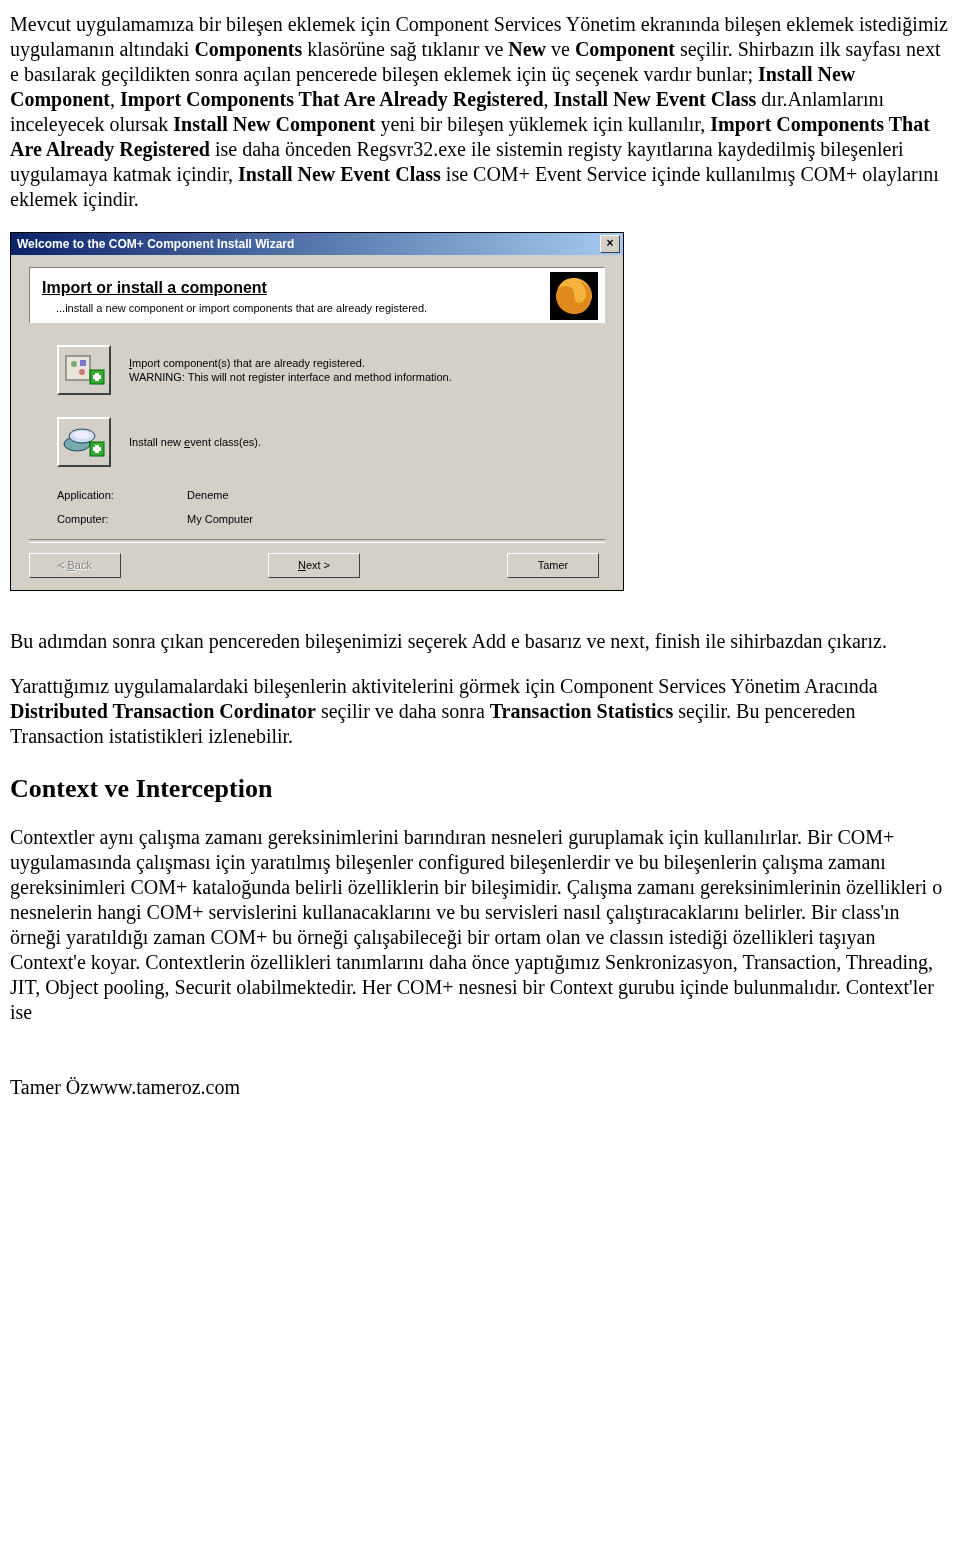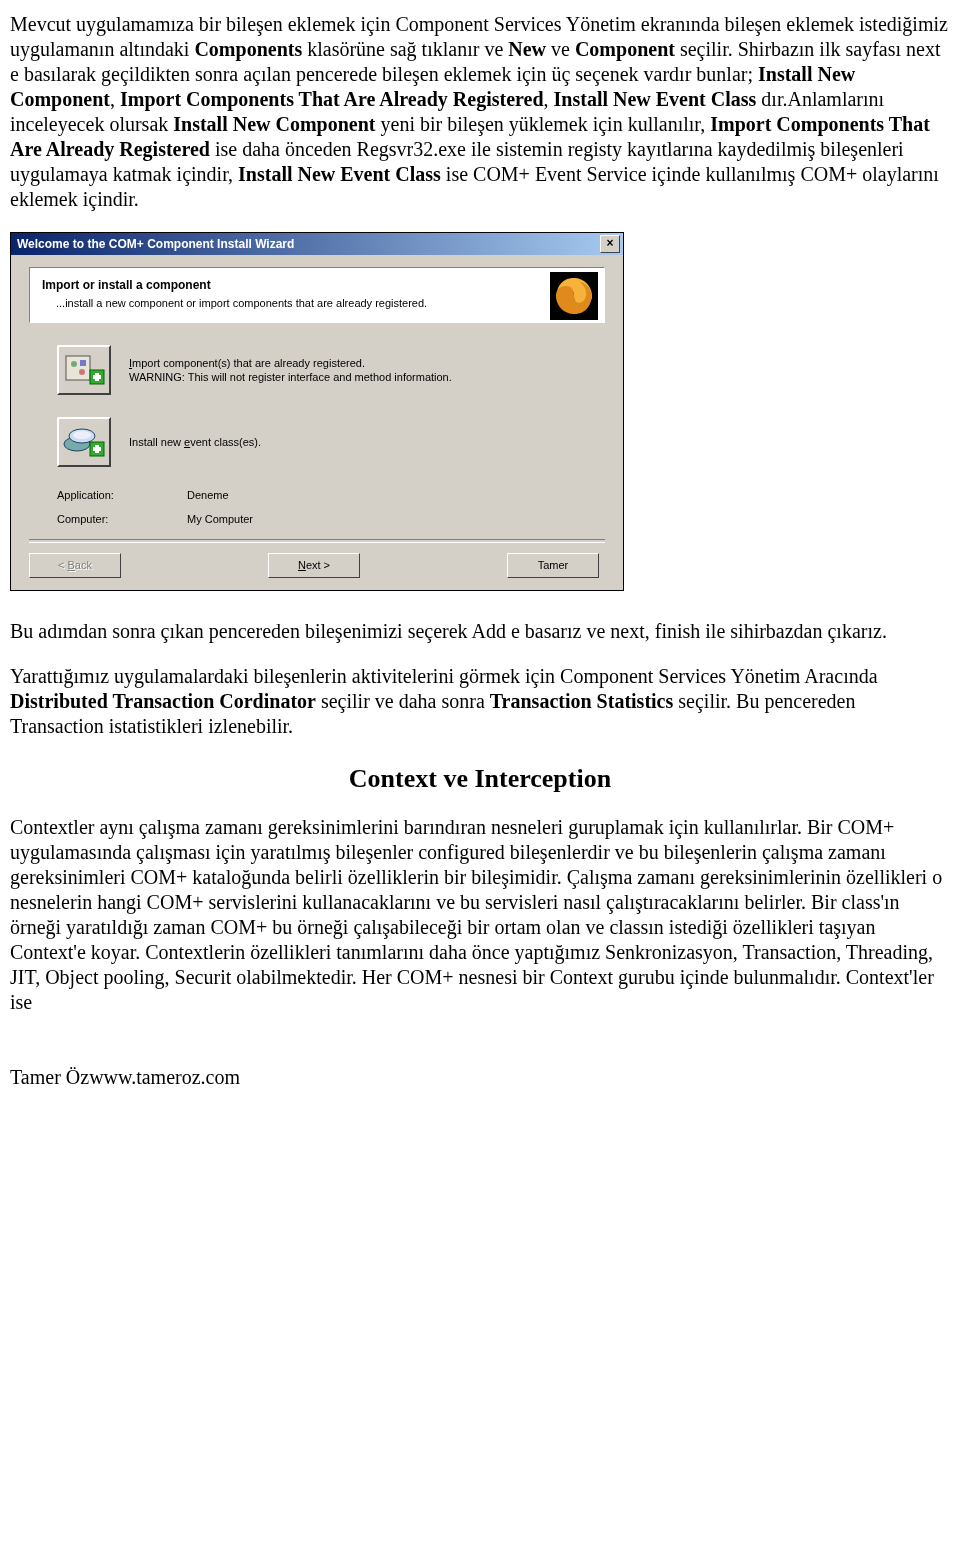--- a/index.html
+++ b/index.html
@@ -13,25 +13,24 @@
     box-sizing: border-box;
     line-height: 1.25;
   }
   p { margin: 0 0 20px 0; }
   .bold { font-weight: bold; text-align: center; }
   h2 {
     font-family: "Times New Roman", serif;
     font-size: 26px;
     font-weight: bold;
     margin: 24px 0 20px 0;
-    text-align: center;
   }
   .dialog {
     width: 614px;
-    margin: 8px 0 28px 0;
+    margin: 8px 0 38px 0;
     font-family: Tahoma, Arial, sans-serif;
     font-size: 11px;
     color: #000;
     background: #d4d0c8;
     border: 1px solid #000;
     box-sizing: border-box;
   }
   .titlebar {
     display: flex;
     align-items: center;
@@ -67,21 +66,22 @@
     border-right-color: #fff;
     border-bottom-color: #fff;
     background: #fff;
     padding: 10px 12px 10px 12px;
     height: 56px;
     box-sizing: border-box;
     margin-bottom: 22px;
   }
   .dlg-header .h1 {
     font-weight: bold;
-    font-size: 12px;
+    font-size: 16px;
+    text-decoration: underline;
   }
   .dlg-header .h2 {
     margin-left: 14px;
     font-size: 11px;
     margin-top: 4px;
   }
   .swirl {
     position: absolute;
     right: 6px; top: 4px;
     width: 48px; height: 48px;

